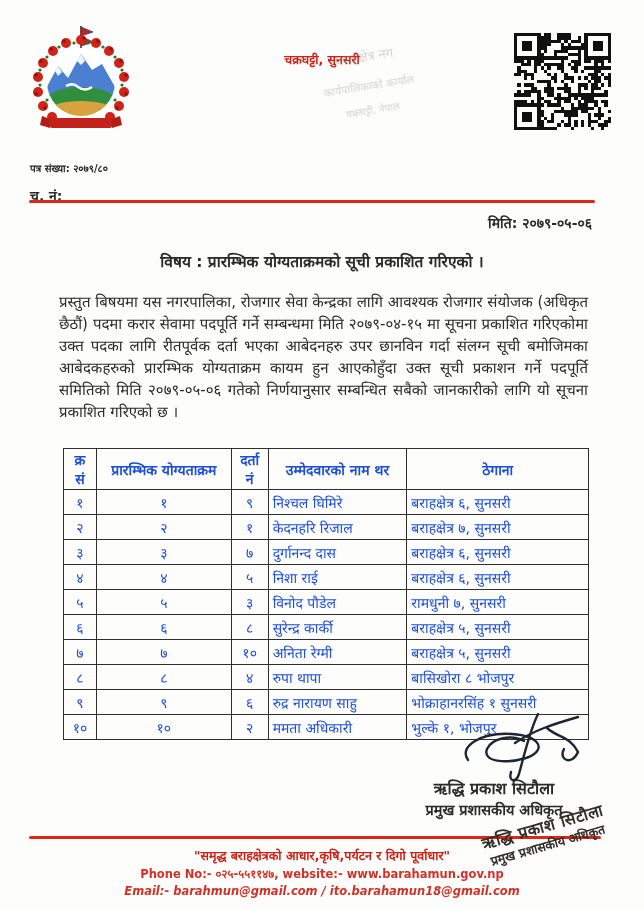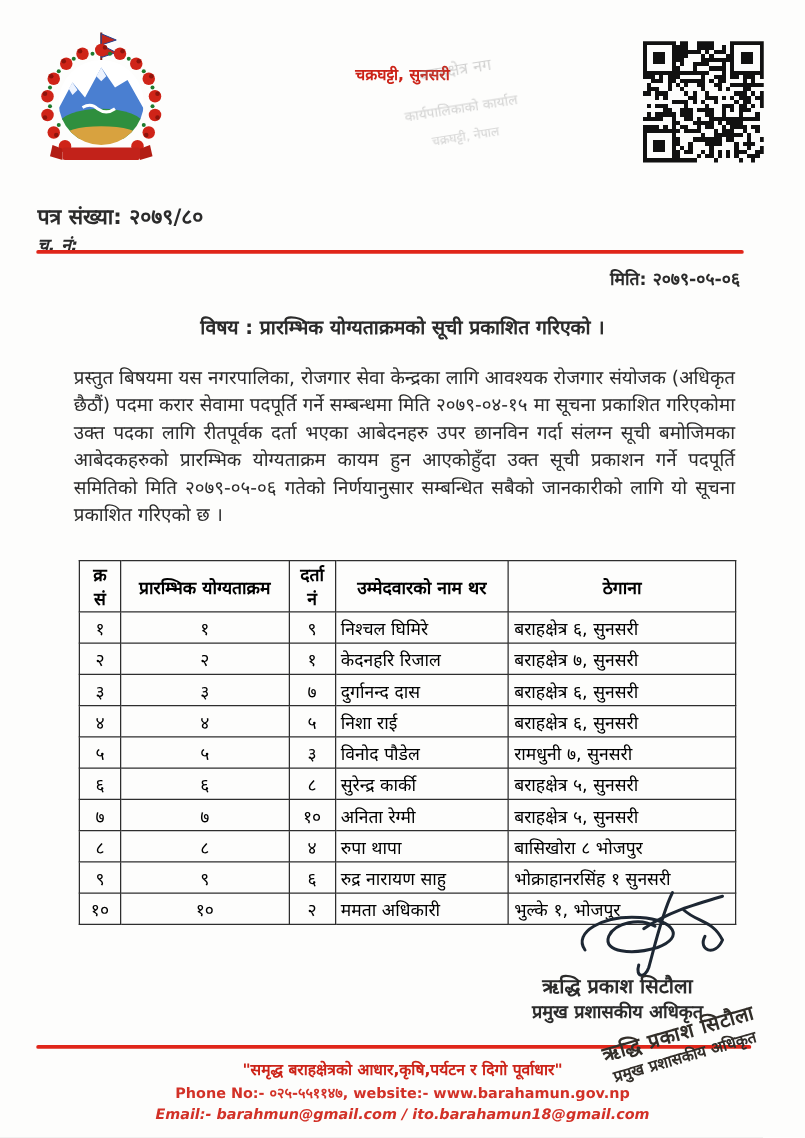--- a/index.html
+++ b/index.html
@@ -19,34 +19,34 @@
   .prov-line{font-size:12.5px; font-weight:bold; color:#cc2318; margin-top:2px;}
   .ghost-stamp{
     position:absolute; left:278px; top:40px; width:180px;
     transform:rotate(-9deg); opacity:0.38; filter:blur(0.5px);
     color:#8a8a8a; text-align:center; z-index:3; pointer-events:none;
   }
   .ghost-stamp .g1{font-size:13px; line-height:2.6;}
   .ghost-stamp .g2{font-size:11px; line-height:2.4;}
   .ghost-stamp .g3{font-size:10px; line-height:2.2;}
   
-  .letter-no{position:absolute; left:30px; top:161px; font-size:17px; font-weight:600;}
-  .ch-no{position:absolute; left:30px; top:186px; font-size:14px; font-weight:600;font-style:italic;}
+  .letter-no{position:absolute; left:30px; top:161px; font-size:10px; font-weight:600;}
+  .ch-no{position:absolute; left:30px; top:186px; font-size:14px; font-weight:600;}
   .rule-top{position:absolute; left:29px; top:200px; width:566px; height:3px; background:#e0261a; border-radius:2px;}
   .date-line{position:absolute; right:52px; top:213px; font-size:14px; font-weight:600;}
   .subject{position:absolute; left:0; top:250px; width:100%; text-align:center; font-size:15.5px; font-weight:600;}
   
   .body-par{
     position:absolute; left:59px; top:291px; width:529px;
     font-size:15px; line-height:22px; text-align:justify;
   }
   
   .list-table{
     position:absolute; left:63px; top:448px; width:526px;
-    border-collapse:collapse; font-size:14px; color:#000000;
+    border-collapse:collapse; font-size:14px; color:#1d4ed8;
   }
   .list-table th,.list-table td{
     border:1.4px solid #2e2e2e; padding:1px 4px; height:22px;
   }
   .list-table th{font-weight:600; text-align:center;}
   .td-c{text-align:center;}
   .td-l{text-align:left;}
   .col0{width:33px;} .col1{width:135px;} .col2{width:37px;} .col3{width:139px;} .col4{width:182px;}
   
   .sig-svg{position:absolute; left:452px; top:708px; width:136px; height:80px; z-index:4;}

